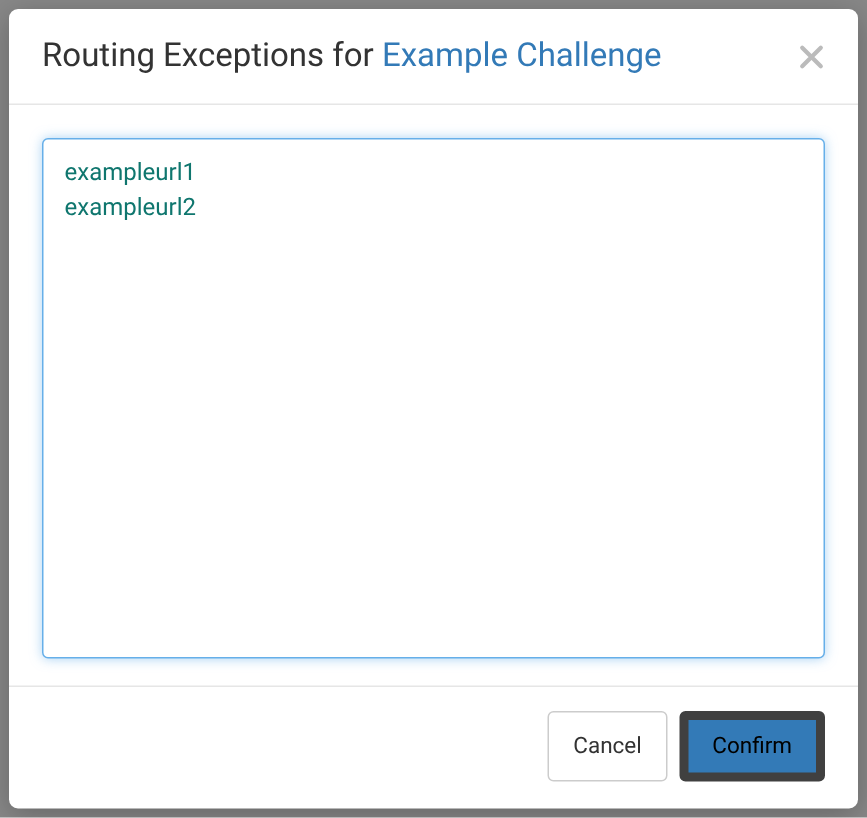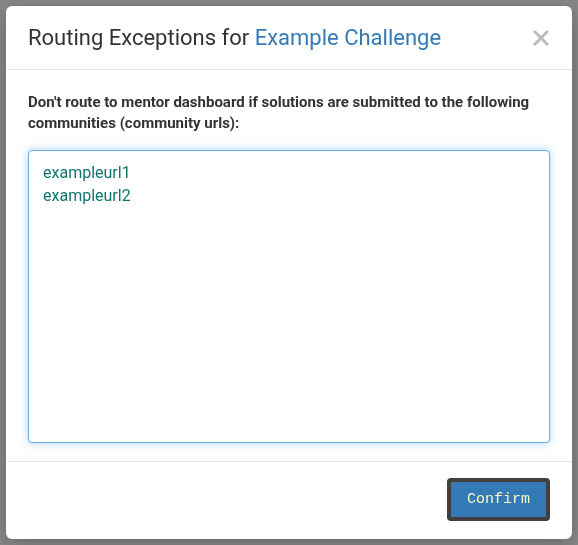--- a/index.html
+++ b/index.html
@@ -101,44 +101,43 @@
       font-family: inherit;
       line-height: 1.3;
     }
     .btn-cancel {
       background: #fff;
       color: #333;
       border: 1px solid #ccc;
     }
     .btn-confirm {
       background: #337ab7;
-      color: #fef9c3;
-      border: 4px solid #404040;
-      font-family: Liberation Mono, monospace;
+      color: #000000;
+      border: 6px solid #404040;
     }
   </style>
 </head>
 <body>
 
 <div class="modal">
   <div class="modal-header">
     <h2 class="modal-title">
       <span>Routing Exceptions for </span><a class="link">Example Challenge</a>
     </h2>
     <button class="close-btn">
       <span>
         <svg viewBox="0 0 16 16" fill="currentColor">
             <path d="M2.5 2.5 L13.5 13.5 M13.5 2.5 L2.5 13.5" stroke="currentColor" stroke-width="2.5" stroke-linecap="round"></path>
           </svg>
       </span>
     </button>
   </div>
 
   <div class="modal-body">
-    <p class="instruction">Don't route to mentor dashboard if solutions are submitted to the following communities (community urls):</p>
     <textarea class="textarea" style="">exampleurl1
 exampleurl2</textarea>
   </div>
 
   <div class="modal-footer">
+    <button class="btn btn-cancel">Cancel</button>
     <button class="btn btn-confirm">Confirm</button>
   </div>
 </div>
 
 </body></html>

